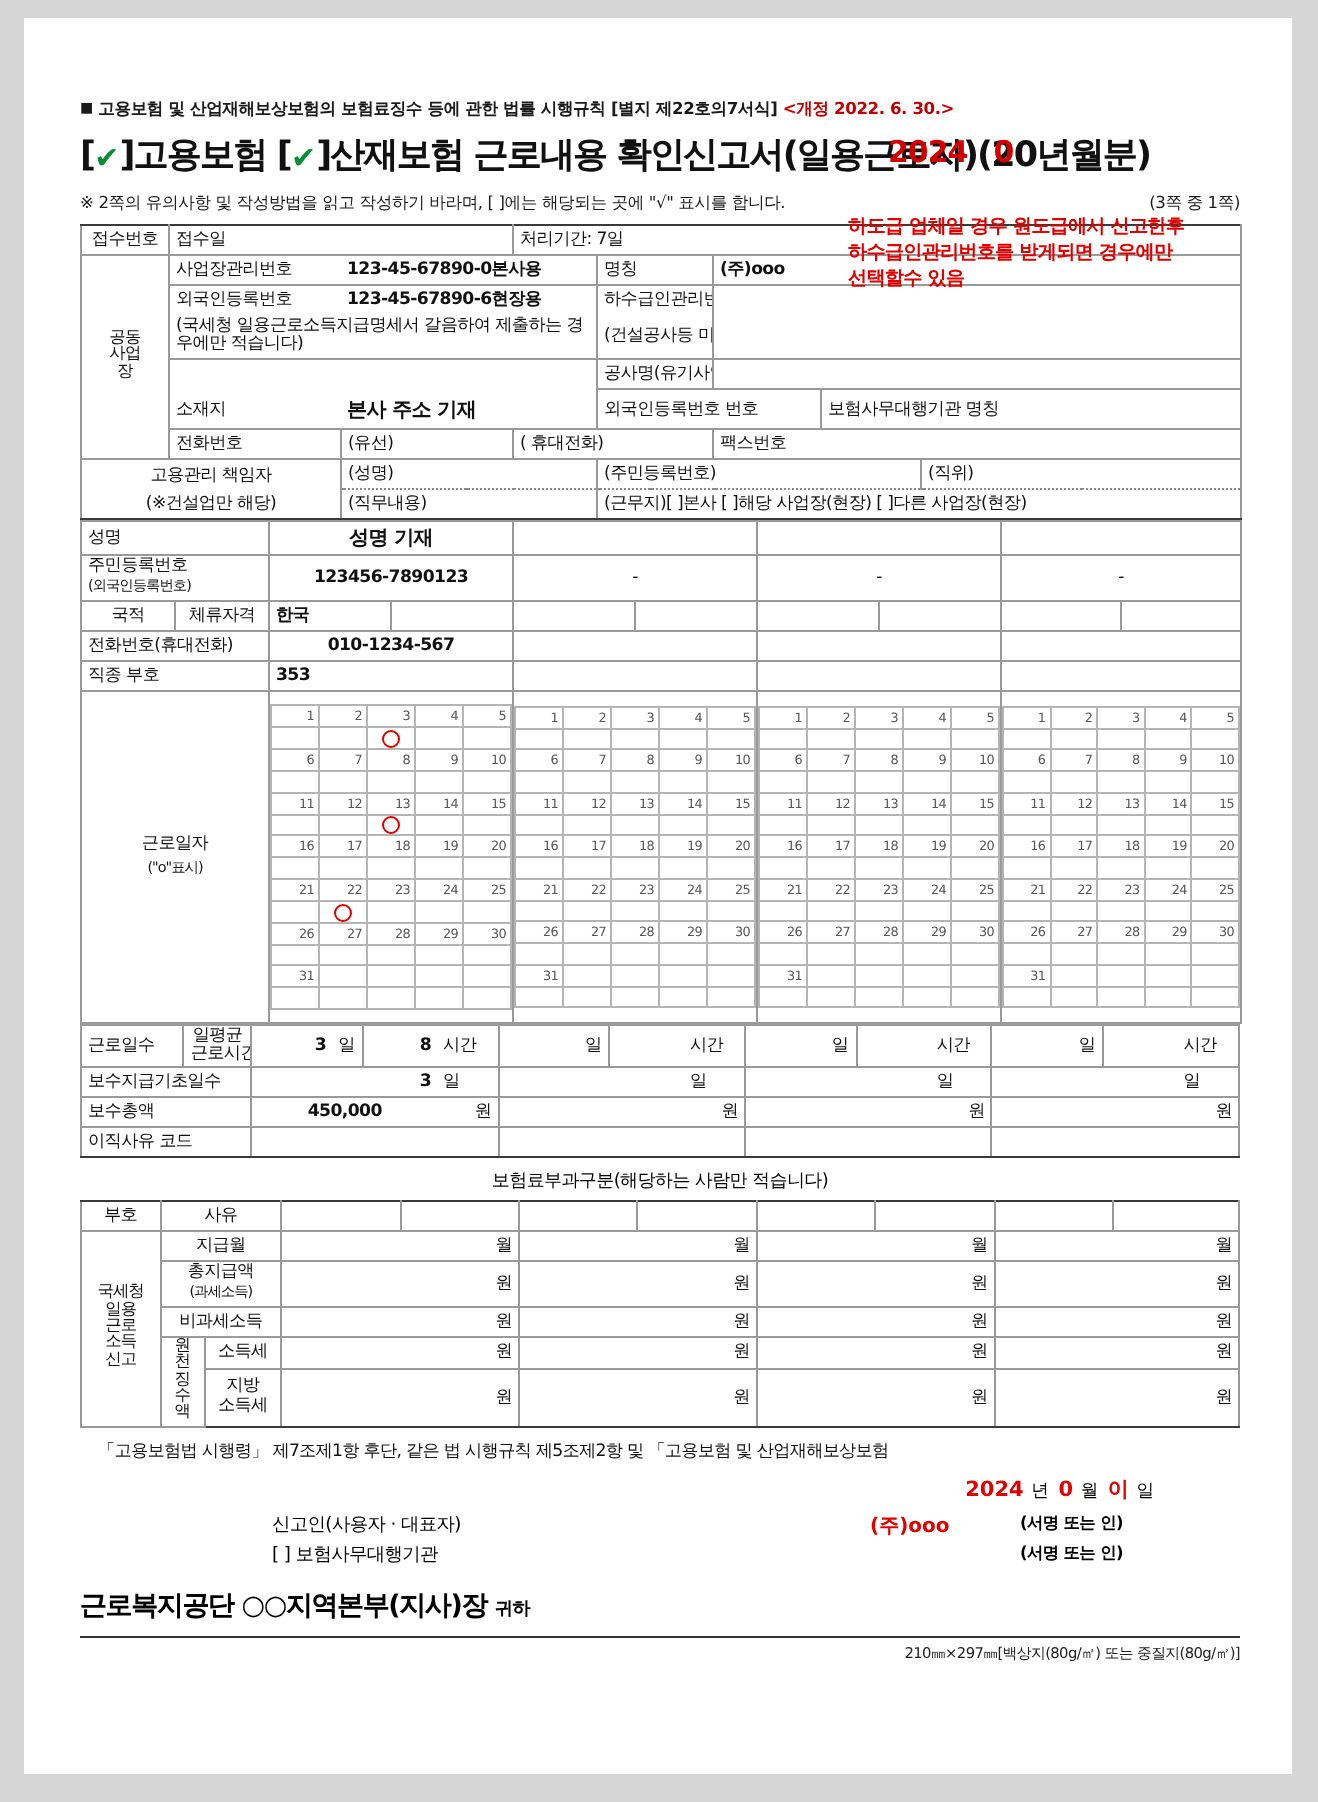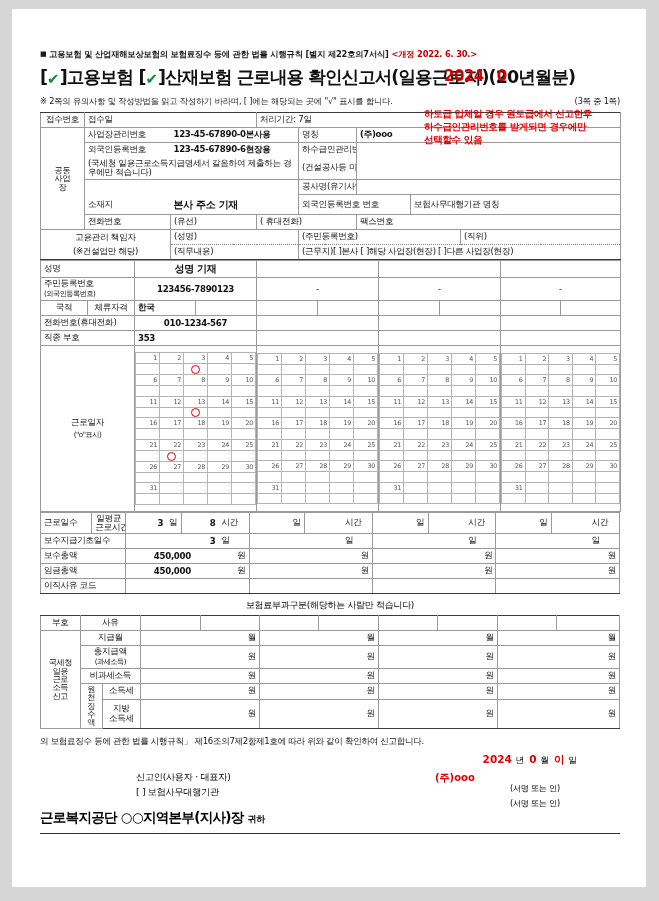--- a/index.html
+++ b/index.html
@@ -86,21 +86,21 @@
   .c { text-align: center; }
   .r { text-align: right; }
   .l { text-align: left; }
   .sm { font-size: 7.2px; letter-spacing: -0.5px; }
   .xs { font-size: 6.4px; letter-spacing: -0.6px; }
   .red { color: #e00000; font-weight: bold; }
   .redn { color: #e00000; font-weight: bold; font-size: 10px; }
   .dash-b { border-bottom: 0.8px dotted #8a8a8a !important; }
   .dash-t { border-top: 0.8px dotted #8a8a8a !important; }
   .vert2 {
-    line-height: 1.02; font-size: 8.2px; display: block; text-align:center;
+    line-height: 1.02; font-size: 8.2px; display: block; text-align:center;font-family:Liberation Mono, monospace;
   }
 
   
   .annot {
     position: absolute;
     color: #e00000;
     font-size: 9.6px;
     font-weight: bold;
     line-height: 1.35;
     letter-spacing: -0.4px;
@@ -136,21 +136,21 @@
   .dateline {
     margin-top: 6px; text-align: right; font-size: 8.8px;
     letter-spacing: 1px; padding-right: 42px;
   }
   .dateline b { color: #e00000; font-size: 10.5px; letter-spacing: 0; }
   .signrow {
     position: relative; margin-top: 4px; height: 14px; font-size: 9.2px;
   }
   .signrow .lab { position: absolute; left: 96px; top: 0; letter-spacing:-0.3px;}
   .signrow .nm  { position: absolute; left: 395px; top: 0; }
-  .signrow .sg  { position: absolute; left: 470px; top: 12px; font-size: 8.2px; letter-spacing:-0.3px;}
+  .signrow .sg  { position: absolute; left: 470px; top: 0; font-size: 8.2px; letter-spacing:-0.3px;font-weight:bold;}
   .agency {
     margin-top: 9px; font-size: 13.5px; font-weight: bold;
     letter-spacing: -0.7px;
   }
   .agency .to { font-size: 9px; font-weight: bold; letter-spacing: -0.3px; }
   .rule {
     border-top: 1.1px solid #333; margin-top: 6px; width: 580px;
   }
   .paper {
     margin-top: 3px; text-align: right; font-size: 7.4px; color: #222;
@@ -857,31 +857,20 @@
           <td class="c redn nb-r" colspan="3">450,000</td>
           <td class="r nb-l">원</td>
           <td class="c nb-r" colspan="3"></td>
           <td class="r nb-l">원</td>
           <td class="c nb-r" colspan="3"></td>
           <td class="r nb-l">원</td>
           <td class="c nb-r" colspan="3"></td>
           <td class="r nb-l">원</td>
         </tr>
 
-        <tr>
-          <td class="l" colspan="2">임금총액</td>
-          <td class="c redn nb-r" colspan="3">450,000</td>
-          <td class="r nb-l">원</td>
-          <td class="c nb-r" colspan="3"></td>
-          <td class="r nb-l">원</td>
-          <td class="c nb-r" colspan="3"></td>
-          <td class="r nb-l">원</td>
-          <td class="c nb-r" colspan="3"></td>
-          <td class="r nb-l">원</td>
-        </tr>
 
         <tr>
           <td class="l tb-bottom" colspan="2">이직사유 코드</td>
           <td class="c tb-bottom" colspan="4"></td>
           <td class="c tb-bottom" colspan="4"></td>
           <td class="c tb-bottom" colspan="4"></td>
           <td class="c tb-bottom" colspan="4"></td>
         </tr>
       </tbody>
         </table>
@@ -962,21 +951,21 @@
           <td class="c sm tb-bottom" style="white-space:normal; line-height:1.1; height:26px;">지방<br>소득세</td>
           <td class="r tb-bottom" colspan="2">원</td>
           <td class="r tb-bottom" colspan="2">원</td>
           <td class="r tb-bottom" colspan="2">원</td>
           <td class="r tb-bottom" colspan="2">원</td>
         </tr>
       </tbody>
         </table>
 
       <div class="foot">
-        <p style="text-indent:0;">의 보험료징수 등에 관한 법률 시행규칙」  제16조의7제2항제1호에 따라 위와 같이 확인하여 신고합니다.</p>
+        <p>「고용보험법 시행령」  제7조제1항 후단, 같은 법 시행규칙 제5조제2항 및 「고용보험 및 산업재해보상보험</p>
       </div>
 
       <div class="dateline">
         <b>2024</b>
         <span>년</span>
         <b>0</b>
         <span>월</span>
         <b>이</b>
         <span>일</span>
       </div>
@@ -991,20 +980,21 @@
         <span class="lab">[    ] 보험사무대행기관</span>
         <span class="sg">(서명 또는 인)</span>
       </div>
 
       <div class="agency">
         <span>근로복지공단 ○○지역본부(지사)장</span>
         <span class="to">귀하</span>
       </div>
 
       <div class="rule"></div>
+      <div class="paper">210㎜×297㎜[백상지(80g/㎡) 또는 중질지(80g/㎡)]</div>
 
     </div>
 
     <div class="annot" style="left:412px; top:99px;">
       <div>하도급 업체일 경우 원도급에서 신고한후</div>
       <div>하수급인관리번호를 받게되면 경우에만</div>
       <div>선택할수 있음</div>
     </div>
 
   </div>

